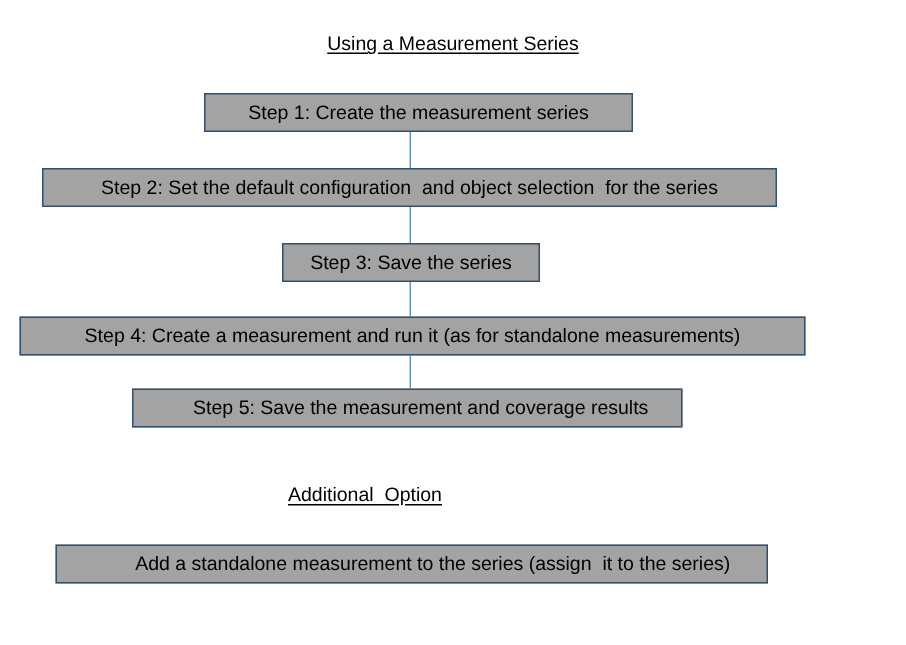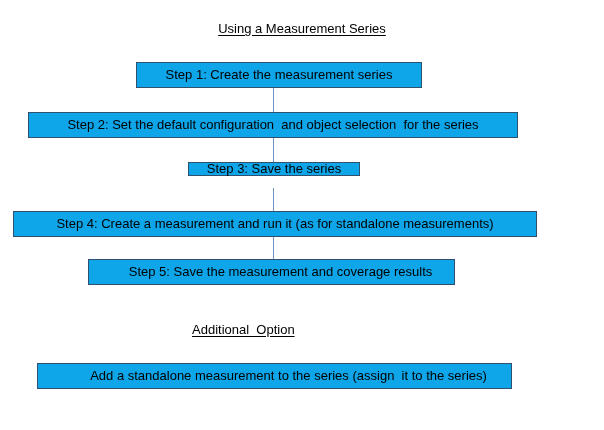--- a/index.html
+++ b/index.html
@@ -28,21 +28,21 @@
     text-decoration: underline;
     text-underline-offset: 2px;
     white-space: pre;
     letter-spacing: 0px;
     line-height: 16px;
   }
 
   .node {
     position: absolute;
     box-sizing: border-box;
-    background: #0ea5e9;
+    background: #a3a3a3;
     border: 1px solid #31506E;
     color: #000000;
     font-size: 13px;
     line-height: 16px;
     display: flex;
     align-items: center;
     justify-content: center;
     white-space: pre;
     text-align: center;
     letter-spacing: 0px;
@@ -67,21 +67,21 @@
   <div class="connector" style="left:273px; top:237px; height:22px;"></div>
 
   <div class="node" style="left:136px; top:62px; width:286px; height:26px;">
     <span>Step 1: Create the measurement series</span>
   </div>
 
   <div class="node" style="left:28px; top:112px; width:490px; height:26px;text-align:right;">
     <span>Step 2: Set the default configuration  and object selection  for the series</span>
   </div>
 
-  <div class="node" style="left:188px; top:162px; width:172px; height:14px;">
+  <div class="node" style="left:188px; top:162px; width:172px; height:26px;">
     <span>Step 3: Save the series</span>
   </div>
 
   <div class="node" style="left:13px; top:211px; width:524px; height:26px;">
     <span>Step 4: Create a measurement and run it (as for standalone measurements)</span>
   </div>
 
   <div class="node" style="left:88px; top:259px; width:367px; height:26px;padding-left:18px;">
     <span>Step 5: Save the measurement and coverage results</span>
   </div>

